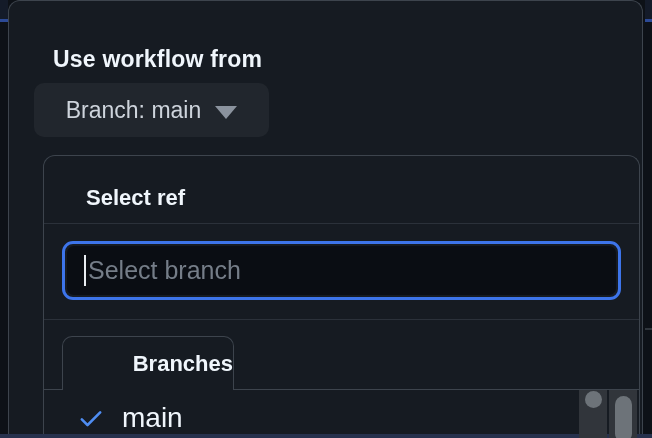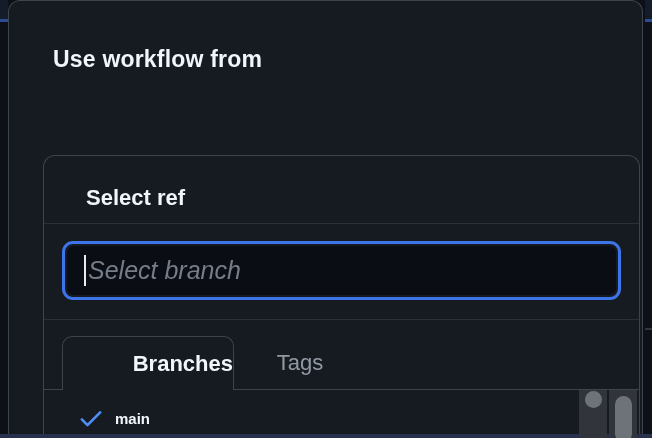--- a/index.html
+++ b/index.html
@@ -65,21 +65,20 @@
   }
   .search-inner{
     position:absolute;left:2px;right:2px;top:2px;bottom:2px;
     background:#0a0d13;border-radius:7px;
   }
   .search-input{
     position:absolute;inset:0;width:100%;height:100%;box-sizing:border-box;
     background:transparent;border:none;outline:none;
     padding:0 0 0 21px;font-size:25px;color:#e6edf3;
     font-family:"Liberation Sans",sans-serif;
-    font-style:italic;
   }
   .search-input::placeholder{color:var(--placeholder,#757d88);opacity:1;}
   .text-cursor{left:17px;top:9px;width:2px;height:31px;background:#e9edf2;}
 
   
   .tab-line{left:0;top:233px;width:100%;height:1px;background:var(--border,#3d444d);}
   .tab-active{
     left:18px;top:180px;width:172px;height:54px;
     background:var(--panel-bg,#161b22);
     border:1px solid var(--border,#3d444d);border-bottom:none;
@@ -94,21 +93,21 @@
   }
   .tab-inactive .label{font-size:22px;color:var(--text-muted,#9199a3);}
 
   
   .ref-row{
     left:0;top:240px;width:100%;height:44px;
     display:flex;align-items:center;padding-left:33px;box-sizing:border-box;
     cursor:pointer;
   }
   .check-icon{width:28px;height:28px;flex:0 0 auto;}
-  .ref-row .label{margin-left:10px;font-size:15px;font-weight:700;color:var(--text-primary,#f0f6fc);}
+  .ref-row .label{margin-left:17px;font-size:28px;font-weight:400;color:var(--text-primary,#f0f6fc);}
 
   
   .bottom-strip{left:0;top:434px;width:652px;height:4px;background:#27314d;z-index:5;}
 
   
   .scrollbar{top:390px;width:28px;height:48px;background:#31353b;z-index:6;}
   .scrollbar-list{left:579px;}
   .scrollbar-panel{left:609px;}
   .thumb-circle{position:absolute;left:6px;top:1px;width:17px;height:17px;border-radius:50%;background:#6d7379;}
   .thumb-pill{position:absolute;left:6px;top:6px;width:17px;height:46px;border-radius:9px;background:#6d7379;}
@@ -119,20 +118,24 @@
 <div class="abs navy-left"></div>
 <div class="abs blue-left"></div>
 <div class="abs navy-right"></div>
 <div class="abs blue-right"></div>
 <div class="abs gray-right-line"></div>
 
 <div class="abs popover">
 
   <h2 class="abs popover-title">Use workflow from</h2>
 
+  <button class="abs branch-btn">
+    <span class="label">Branch: main</span>
+    <span class="caret-down"></span>
+  </button>
 
   <div class="abs ref-panel">
 
     <h3 class="abs ref-title">Select ref</h3>
 
     <div class="abs divider divider-1"></div>
 
     <div class="abs search-wrap">
       <div class="search-inner">
         <input class="search-input" type="text" value="" placeholder="Select branch" style="">
@@ -141,23 +144,20 @@
     </div>
 
     <div class="abs divider divider-2"></div>
 
     <div class="abs tab-line"></div>
 
     <div class="abs tab-active">
       <span class="label">Branches</span>
     </div>
 
-    <div class="abs tab-inactive">
-      <span class="label">Tags</span>
-    </div>
 
     <div class="abs ref-row">
       <svg class="check-icon" viewBox="0 0 16 16" aria-hidden="true">
         <path fill="#4f8df2" d="M13.78 4.22a.75.75 0 0 1 0 1.06l-7.25 7.25a.75.75 0 0 1-1.06 0L2.22 9.28a.75.75 0 0 1 1.06-1.06L6 10.94l6.72-6.72a.75.75 0 0 1 1.06 0Z"></path>
       </svg>
       <span class="label">main</span>
     </div>
 
   </div>
 </div>

